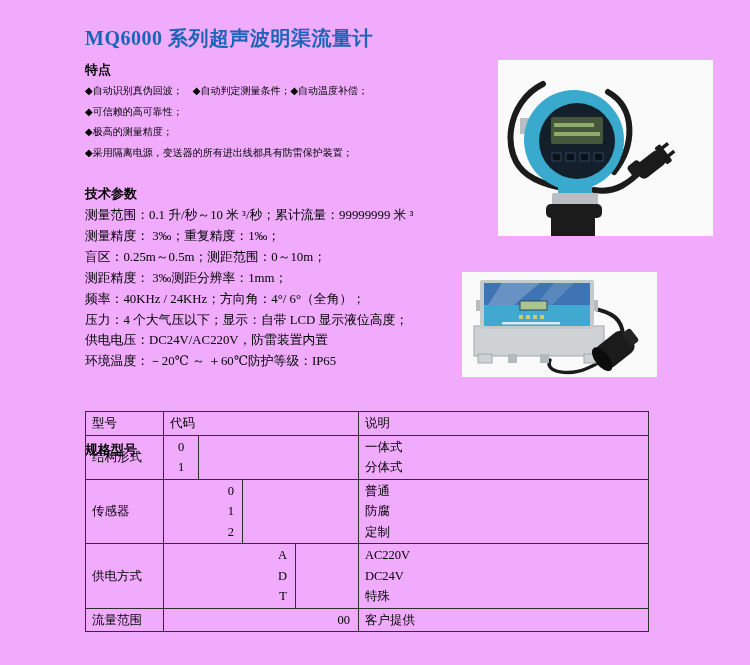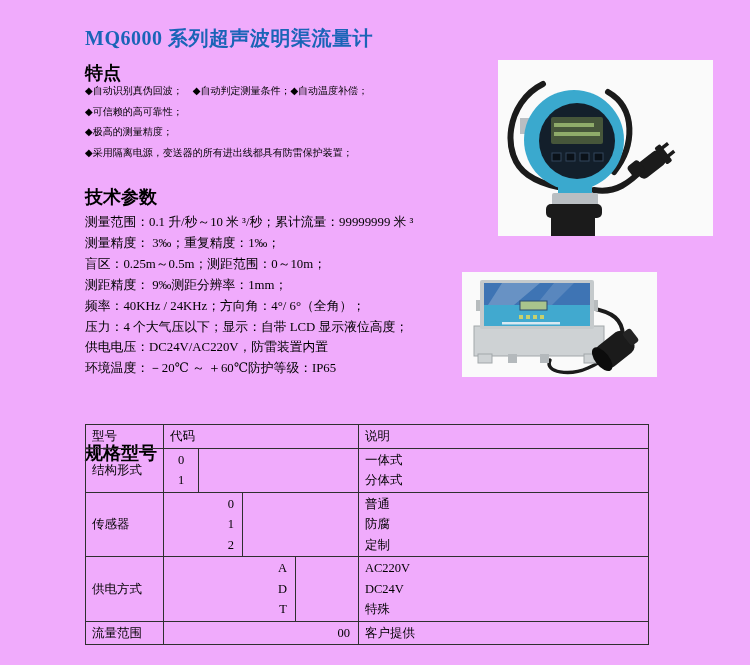--- a/index.html
+++ b/index.html
@@ -6,32 +6,32 @@
   .page{
     position:relative;width:750px;height:665px;background:#f0abfc;overflow:hidden;
     font-family:"Liberation Serif","DejaVu Serif",serif;color:#000;
   }
   .doc-title{
     position:absolute;left:85px;top:25px;font-size:20px;font-weight:bold;
     color:var(--title-blue);letter-spacing:.5px;
     font-family:"Liberation Serif","DejaVu Serif",serif;
   }
   .sec-heading{
-    position:absolute;left:85px;font-size:18px;font-weight:bold;color:#000;
+    position:absolute;left:85px;font-size:13px;font-weight:bold;color:#000;
     font-family:"Liberation Sans","DejaVu Sans",sans-serif;
   }
   #features-heading{top:61px;}
   #tech-heading{top:185px;}
   #spec-heading{top:393px;margin-top:48px;}
   .feature-list{position:absolute;left:85px;top:81px;width:420px;}
   .feature-list .line{font-size:10px;line-height:20.6px;white-space:nowrap;}
-  .tech-list{position:absolute;left:85px;top:212px;width:430px;}
+  .tech-list{position:absolute;left:85px;top:205px;width:430px;}
   .tech-list .line{font-size:12.8px;line-height:20.9px;white-space:nowrap;}
   .spec-table{
-    position:absolute;left:85px;top:424px;width:563px;border-collapse:collapse;
+    position:absolute;left:85px;top:411px;width:563px;border-collapse:collapse;
     table-layout:fixed;font-size:12.5px;
   }
   .spec-table td{
     border:1px solid var(--table-border);line-height:20.5px;padding:1px 4px 1px 6px;
     vertical-align:middle;overflow:hidden;white-space:nowrap;
   }
   .spec-table td.al-center{text-align:center;padding:1px 2px;}
   .spec-table td.al-right{text-align:right;padding:1px 8px 1px 2px;}
   .photo{position:absolute;}
   #photo-integrated{left:498px;top:60px;width:215px;height:176px;}
@@ -62,21 +62,21 @@
       <div class="line">◆可信赖的高可靠性；</div>
       <div class="line">◆极高的测量精度；</div>
       <div class="line">◆采用隔离电源，变送器的所有进出线都具有防雷保护装置；</div>
     </div>
 
   <div class="sec-heading" id="tech-heading">技术参数</div>
   <div class="tech-list">
       <div class="line">测量范围：0.1 升/秒～10 米 ³/秒；累计流量：99999999 米 ³</div>
       <div class="line">测量精度： 3‰；重复精度：1‰；</div>
       <div class="line">盲区：0.25m～0.5m；测距范围：0～10m；</div>
-      <div class="line">测距精度： 9‰测距分辨率：1mm；</div>
+      <div class="line">测距精度： 3‰测距分辨率：1mm；</div>
       <div class="line">频率：40KHz / 24KHz；方向角：4°/ 6°（全角）；</div>
       <div class="line">压力：4 个大气压以下；显示：自带 LCD 显示液位高度；</div>
       <div class="line">供电电压：DC24V/AC220V，防雷装置内置</div>
       <div class="line">环境温度：－20℃ ～ ＋60℃防护等级：IP65</div>
     </div>
 
   <div class="sec-heading" id="spec-heading">规格型号</div>
 
   <table class="spec-table">
     <colgroup>

